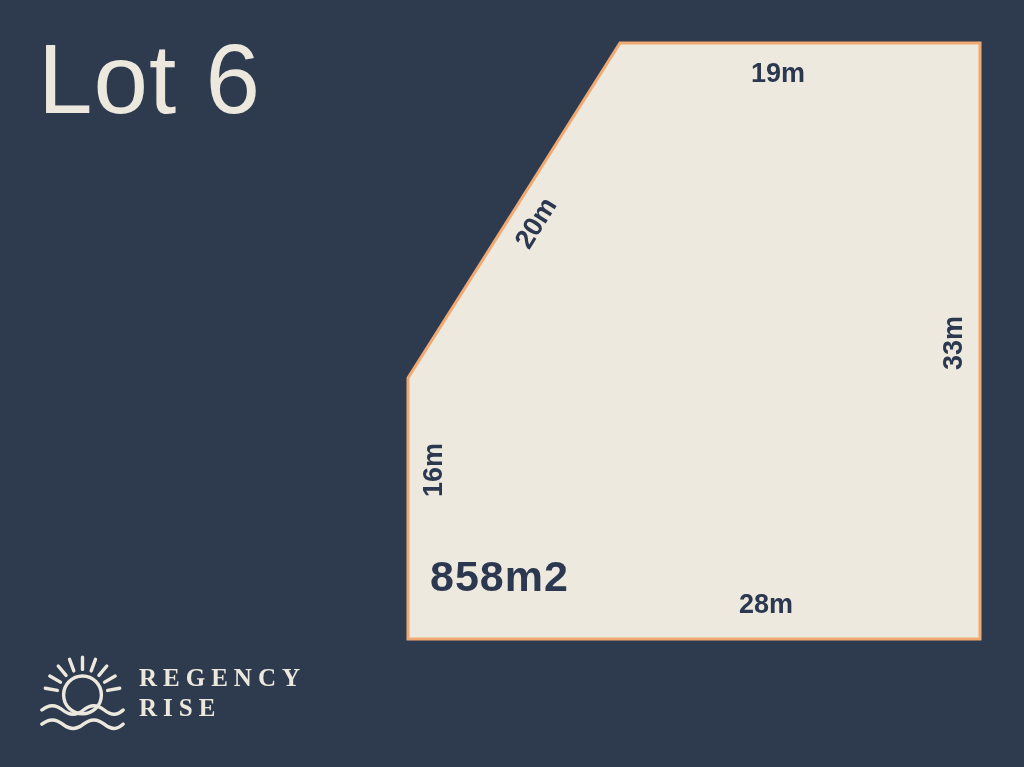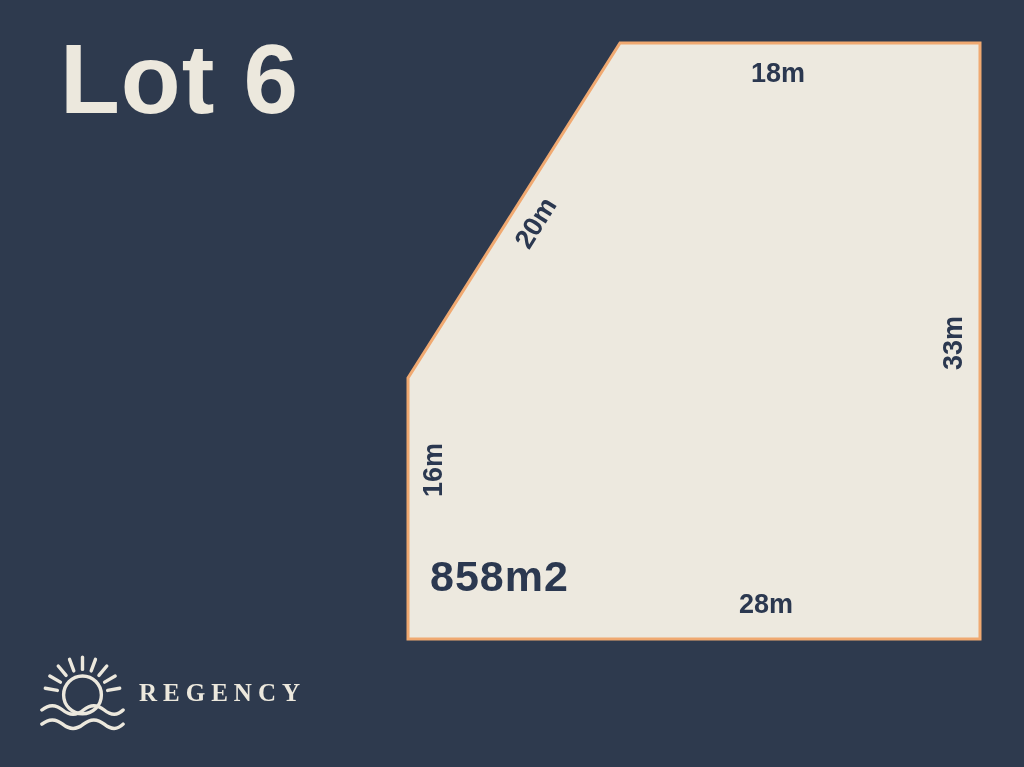--- a/index.html
+++ b/index.html
@@ -17,24 +17,24 @@
     font-family: "Liberation Sans", sans-serif;
   }
   .canvas {
     position: relative;
     width: 1024px;
     height: 767px;
     background: var(--background);
   }
   .page-title {
     position: absolute;
-    left: 60px;
+    left: 38px;
     top: 26px;
     font-size: 98px;
-    font-weight: 700;
+    font-weight: 400;
     letter-spacing: 1px;
     color: var(--text-light);
     line-height: 1.1;
   }
   .lot-svg {
     position: absolute;
     left: 0; top: 0;
     width: 1024px; height: 767px;
   }
   .lot-svg polygon {
@@ -104,21 +104,21 @@
 <body>
 
 <div class="canvas">
 
   <div class="page-title">Lot 6</div>
 
   <svg class="lot-svg" viewBox="0 0 1024 767" aria-hidden="true">
     <polygon points="620,43 980,43 980,639 408,639 408,378"></polygon>
   </svg>
 
-  <div class="dim dim-top">18m</div>
+  <div class="dim dim-top">19m</div>
   <div class="dim dim-diagonal">20m</div>
   <div class="dim dim-right">33m</div>
   <div class="dim dim-left">16m</div>
   <div class="dim dim-bottom">28m</div>
 
   <div class="area-label">858m2</div>
 
   <div class="brand">
     <svg width="85" height="90" viewBox="0 0 90 90" aria-hidden="true">
       <g class="stroke">
@@ -134,17 +134,18 @@
         <line x1="27.6" y1="26.3" x2="19.3" y2="16.4"></line>
         <line x1="21.6" y1="33.5" x2="10.4" y2="27.0"></line>
         <line x1="18.4" y1="42.3" x2="5.6" y2="40.0"></line>
 
         <path d="M2,63 Q13,54 24,63 T46,63 T68,63 T88,63"></path>
         <path d="M2,78 Q13,69 24,78 T46,78 T68,78 T88,78"></path>
       </g>
     </svg>
     <div class="wordmark">
       <div>REGENCY</div>
+      <div>RISE</div>
     </div>
   </div>
 
 
 </div>
 
 </body></html>

